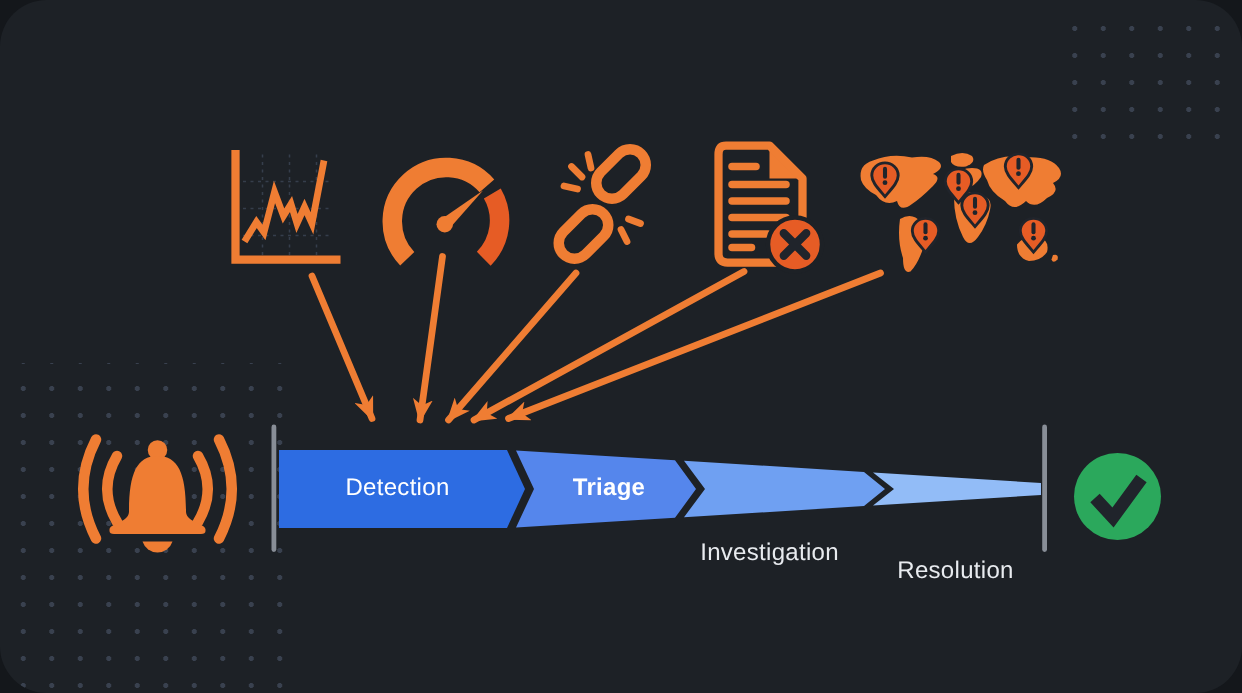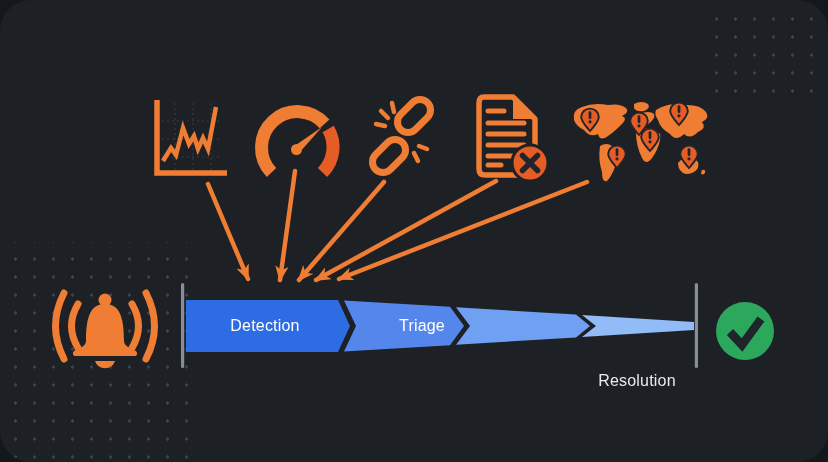--- a/index.html
+++ b/index.html
@@ -17,21 +17,21 @@
   .dots-bl { left:0; top:242px; width:192px; height:220px; background-position:6px 8px; }
   .dots-tr { left:704px; top:6px; width:124px; height:90px; background-position:3px 4px; }
   svg.art { position:absolute; left:0; top:0; }
   .stage-label {
     position:absolute; transform:translate(-50%,-50%);
     font-size:16px; letter-spacing:.2px; white-space:nowrap;
     color:var(--label-white);
   }
   .stage-label.below { color:var(--label-light); }
   .lbl-detection     { left:265px; top:326px; }
-  .lbl-triage        { left:422px; top:326px; }
+  .lbl-triage        { left:406px; top:326px;font-weight:bold; }
   .lbl-investigation { left:513px; top:369px; }
   .lbl-resolution    { left:637px; top:381px; }
 </style>
 </head>
 <body>
 
 <div class="canvas">
 
   <div class="dots dots-bl"></div>
   <div class="dots dots-tr"></div>
@@ -168,14 +168,15 @@
     </g>
 
     <g>
       <circle cx="745" cy="331" r="29" style="fill:var(--success-green)"></circle>
       <path d="M 730,332 L 742,345 L 761,319" fill="none" style="stroke:var(--dark-glyph)" stroke-width="8.5" stroke-linejoin="miter"></path>
     </g>
   </svg>
 
   <div class="stage-label lbl-detection">Detection</div>
   <div class="stage-label lbl-triage">Triage</div>
+  <div class="stage-label below lbl-investigation">Investigation</div>
   <div class="stage-label below lbl-resolution">Resolution</div>
 </div>
 
 </body></html>

